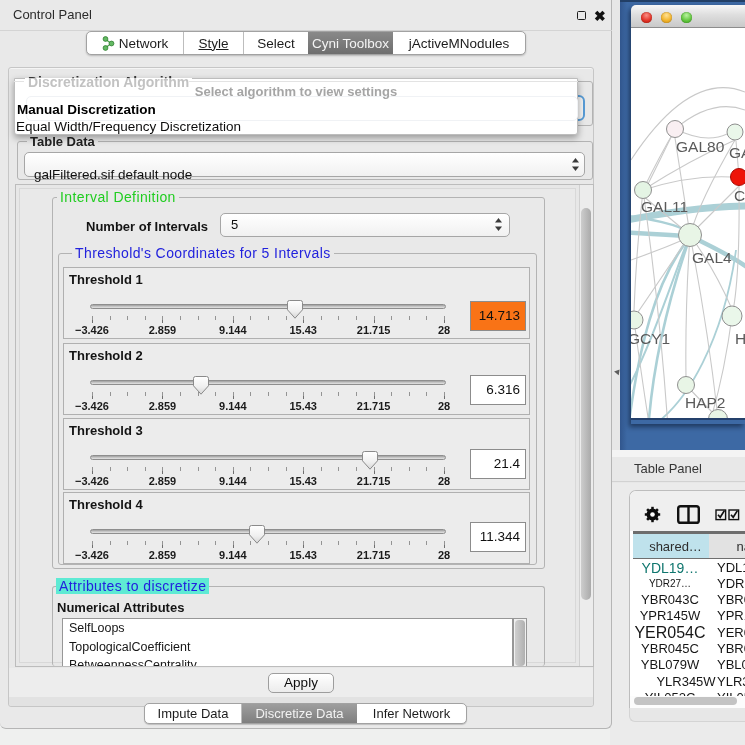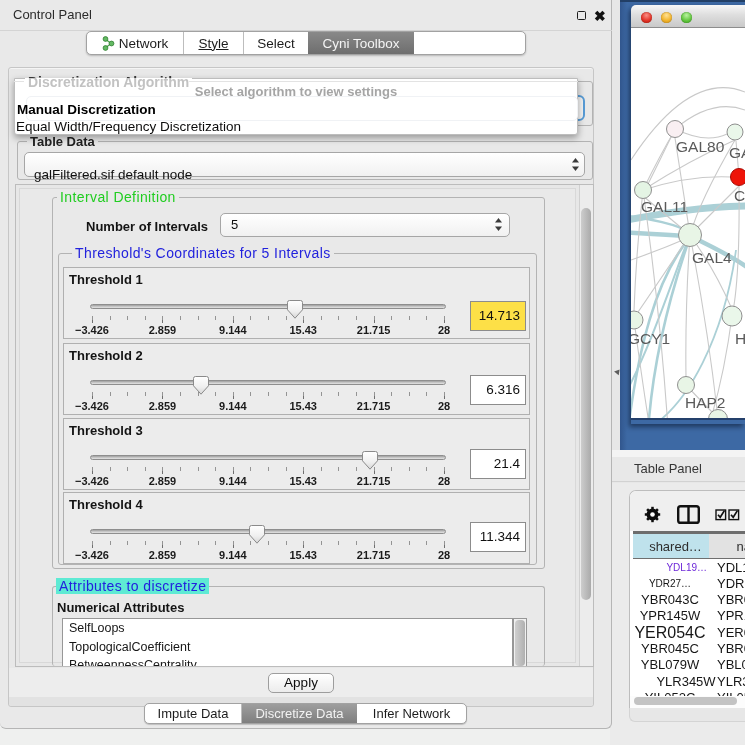--- a/index.html
+++ b/index.html
@@ -109,21 +109,21 @@
 <svg class="abs" style="left:715px; top:508px;" width="25" height="13" viewBox="0 0 25 13">
   <g fill="none" stroke="#111111" stroke-width="1.4">
     <rect x="1" y="2" width="9.6" height="9.6"></rect>
     <rect x="14" y="2" width="9.6" height="9.6"></rect>
     <path d="M3,6.8 L5.2,9.3 L9.4,2.6" stroke-width="1.7"></path>
     <path d="M16,6.8 L18.2,9.3 L22.4,2.6" stroke-width="1.7"></path>
   </g>
 </svg>
 <div class="abs" style="left:633px; top:534px; width:77px; height:25px; background:#bfe2ec; border-right:1px solid #8a8a8a; border-bottom:1px solid #6f6f6f; font-size:13px; color:#2e2e2e; text-align:center; line-height:25px; padding-left:9px;">shared…</div>
 <div class="abs" style="left:708.5px; top:534px; width:36.5px; height:25px; background:#e2e2e2; border-bottom:1px solid #6f6f6f; font-size:13px; color:#2e2e2e; padding-left:28px; line-height:25px; overflow:hidden;">na</div>
-<div class="abs" style="left:633px; top:559.5px; width:74px; text-align:right; font-size:10px; color:#6d28d9; line-height:16.5px;">YDL19…</div>
+<div class="abs" style="left:633px; top:559.5px; width:74px; text-align:center; font-size:14px; color:#0f766e; line-height:16.5px;">YDL19…</div>
 <div class="abs" style="left:717px; top:559.5px; width:40px; font-size:13px; color:#161616; line-height:16.5px;">YDL19</div>
 <div class="abs" style="left:633px; top:575.8px; width:74px; text-align:center; font-size:10px; color:#161616; line-height:16.5px;">YDR27…</div>
 <div class="abs" style="left:717px; top:575.8px; width:40px; font-size:13px; color:#161616; line-height:16.5px;">YDR27</div>
 <div class="abs" style="left:633px; top:592.1px; width:74px; text-align:center; font-size:13px; color:#161616; line-height:16.5px;">YBR043C</div>
 <div class="abs" style="left:717px; top:592.1px; width:40px; font-size:13px; color:#161616; line-height:16.5px;">YBR04</div>
 <div class="abs" style="left:633px; top:608.4px; width:74px; text-align:center; font-size:13px; color:#161616; line-height:16.5px;">YPR145W</div>
 <div class="abs" style="left:717px; top:608.4px; width:40px; font-size:13px; color:#161616; line-height:16.5px;">YPR14</div>
 <div class="abs" style="left:633px; top:624.7px; width:74px; text-align:center; font-size:16px; color:#161616; line-height:16.5px;">YER054C</div>
 <div class="abs" style="left:717px; top:624.7px; width:40px; font-size:13px; color:#161616; line-height:16.5px;">YER05</div>
 <div class="abs" style="left:633px; top:641.0px; width:74px; text-align:center; font-size:13px; color:#161616; line-height:16.5px;">YBR045C</div>
@@ -149,21 +149,22 @@
       <line x1="4" y1="3.5" x2="9" y2="7.5" stroke="#4d9e4d" stroke-width="1.2"></line>
       <line x1="4" y1="11.5" x2="9" y2="7.5" stroke="#4d9e4d" stroke-width="1.2"></line>
       <circle cx="3.5" cy="3" r="2.4" fill="#63b963" stroke="#2f7d2f" stroke-width="0.8"></circle>
       <circle cx="3.5" cy="12" r="2.4" fill="#63b963" stroke="#2f7d2f" stroke-width="0.8"></circle>
       <circle cx="9.5" cy="7.5" r="2.4" fill="#63b963" stroke="#2f7d2f" stroke-width="0.8"></circle>
     </svg>
     <span>Network</span>
   </div>
   <div style="width:60px; display:flex; align-items:center; justify-content:center; border-right:1px solid #bdbdbd;text-decoration:underline;">Style</div>
   <div style="width:64px; display:flex; align-items:center; justify-content:center;">Select</div>
-  <div style="width:106px; display:flex; align-items:center; justify-content:center; background:linear-gradient(#898989,#6e6e6e); color:#f4f4f4;">Cyni Toolbox</div>
+  <div style="width:85px; display:flex; align-items:center; justify-content:center; background:linear-gradient(#898989,#6e6e6e); color:#f4f4f4;">Cyni Toolbox</div>
+  <div style="flex:1; display:flex; align-items:center; justify-content:center;">jActiveMNodules</div>
 </div>
 
 <div class="abs" style="left:8px; top:67px; width:586px; height:640px; background:#e8e8e8; border:1px solid #c6c6c6; border-radius:3px; box-shadow:inset 0 1px 0 #f5f5f5;"></div>
 
 <div class="abs" style="left:17px; top:81px; width:576px; height:45px; border:1px solid #b3b3b3; border-radius:3px;"></div>
 <div class="abs" style="left:25px; top:74px; font-size:14px; font-weight:bold; color:#3a3a3a; background:#e8e8e8; padding:0 3px;">Discretization Algorithm</div>
 <div class="abs" style="left:24px; top:95px; width:561px; height:26px; background:#f2f2f2; border:2px solid #579bd5; border-radius:6px;"></div>
 
 <div class="abs" style="left:17px; top:141px; width:576px; height:39px; border:1px solid #b3b3b3; border-radius:3px;"></div>
 <div class="abs" style="left:27px; top:134px; font-size:13px; font-weight:bold; color:#222; background:#e8e8e8; padding:0 3px;">Table Data</div>
@@ -208,21 +209,21 @@
 <svg class="abs" style="left:286.2px; top:298.9px;" width="18" height="20" viewBox="0 0 18 20">
     <defs>
       <linearGradient id="th0" x1="0" y1="0" x2="0" y2="1">
         <stop offset="0" stop-color="#ffffff"></stop>
         <stop offset="0.6" stop-color="#efefef"></stop>
         <stop offset="1" stop-color="#d5d5d5"></stop>
       </linearGradient>
     </defs>
     <path d="M3.5,1.5 L14.5,1.5 Q16.5,1.5 16.5,3.5 L16.5,10.8 L9,19.2 L1.5,10.8 L1.5,3.5 Q1.5,1.5 3.5,1.5 Z" fill="url(#th0)" stroke="#8a8a8a" stroke-width="1"></path>
   </svg>
-<div class="abs" style="left:470px; top:301px; width:56px; height:30px; background:#fde047; border:1px solid #8c8c8c; font-size:13.5px; color:#101010; line-height:28px; text-align:right; padding-right:5px;">14.713</div>
+<div class="abs" style="left:470px; top:301px; width:56px; height:30px; background:#f97316; border:1px solid #8c8c8c; font-size:13.5px; color:#101010; line-height:28px; text-align:right; padding-right:5px;">14.713</div>
 
 <div class="abs" style="left:62.5px; top:342.5px; width:467px; height:72px; background:#ececec; border:1px solid #b0b0b0;"></div>
 <div class="abs" style="left:69px; top:348.0px; font-size:13px; font-weight:bold; color:#141414;">Threshold 2</div>
 <div class="abs" style="left:90px; top:380.0px; width:356px; height:5px; background:linear-gradient(#9e9e9e,#c9c9c9 55%,#e3e3e3); border:1px solid #8e8e8e; border-radius:3px;"></div>
 <div class="abs" style="left:91.5px; top:391.5px; width:354px; height:7px; background:repeating-linear-gradient(90deg,#6f6f6f 0 1px,transparent 1px 70.4px);"></div>
 <div class="abs" style="left:91.5px; top:391.5px; width:354px; height:4px; background:repeating-linear-gradient(90deg,#949494 0 1px,transparent 1px 17.6px);"></div>
 <div class="abs" style="left:92.0px; top:399.5px; transform:translateX(-50%); font-size:11px; font-weight:bold; color:#1b1b1b;">−3.426</div>
 <div class="abs" style="left:162.4px; top:399.5px; transform:translateX(-50%); font-size:11px; font-weight:bold; color:#1b1b1b;">2.859</div>
 <div class="abs" style="left:232.8px; top:399.5px; transform:translateX(-50%); font-size:11px; font-weight:bold; color:#1b1b1b;">9.144</div>
 <div class="abs" style="left:303.2px; top:399.5px; transform:translateX(-50%); font-size:11px; font-weight:bold; color:#1b1b1b;">15.43</div>

